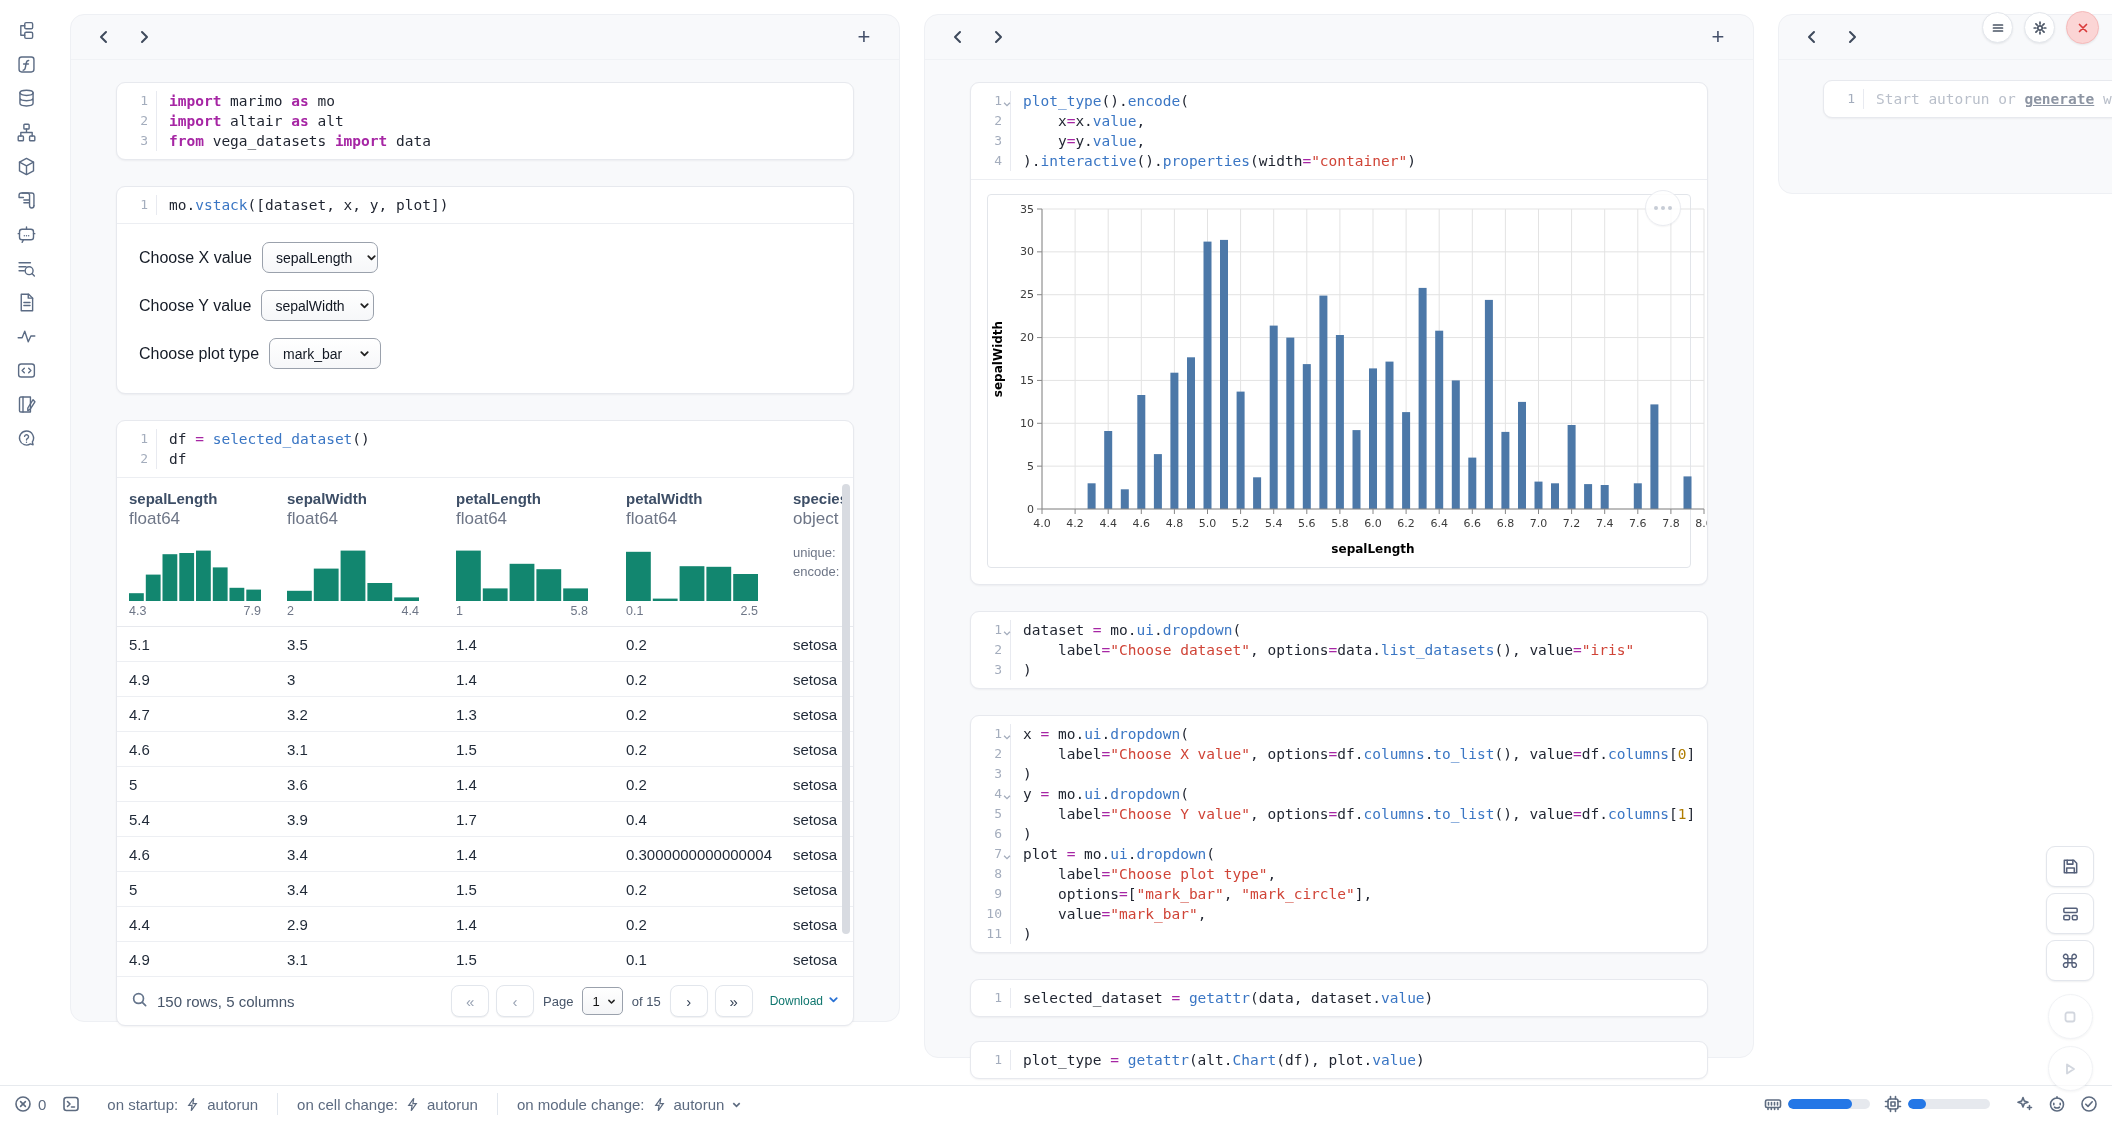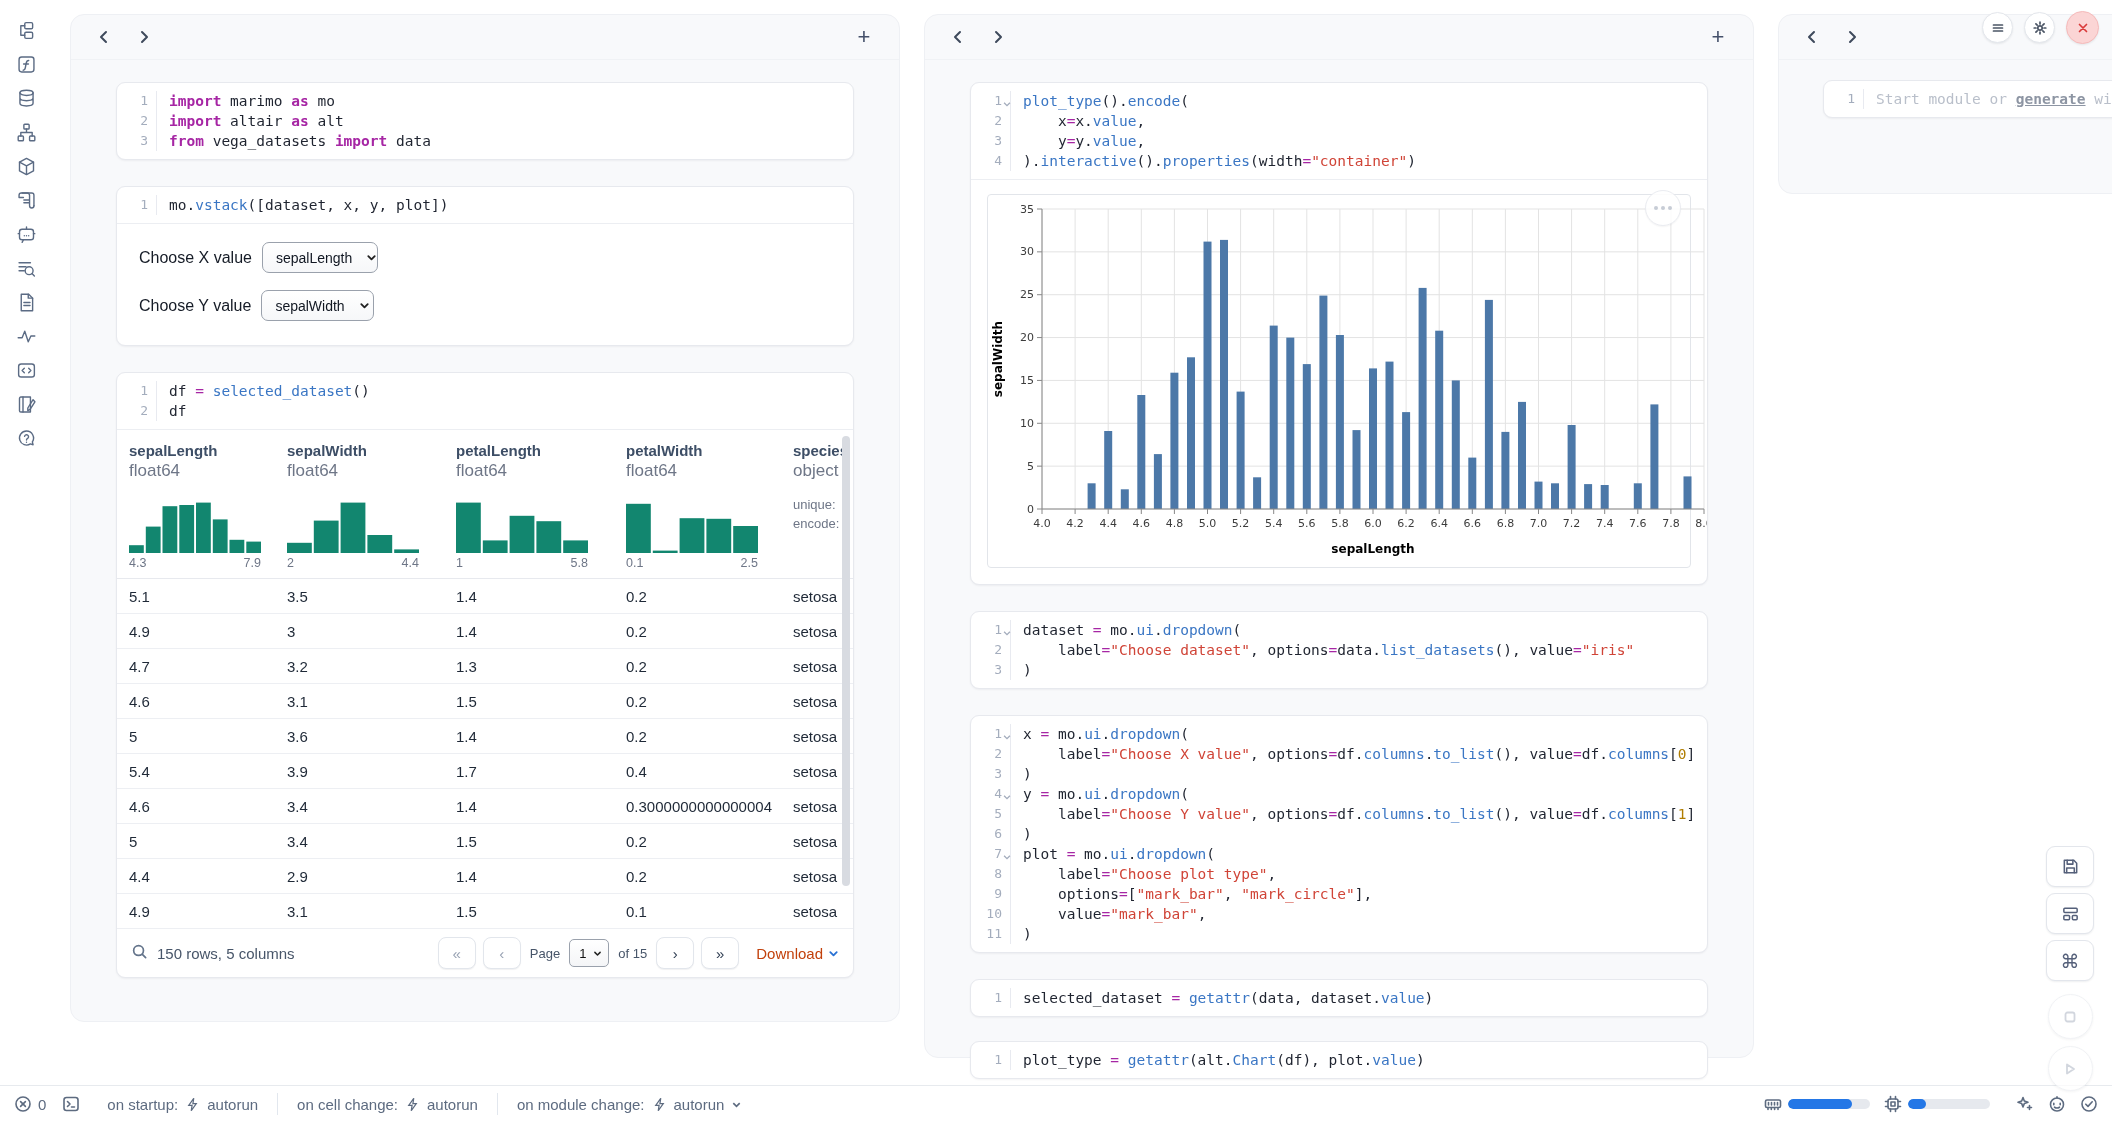--- a/index.html
+++ b/index.html
@@ -55,21 +55,21 @@
   .tcell{box-sizing:border-box;padding-left:12px;overflow:hidden;white-space:nowrap;color:#1f2937;flex:0 0 auto;}
   .tbl-scroll{position:absolute;right:3px;top:6px;width:8px;border-radius:4px;background:#d8dbe1;}
   .tbl-footer{display:flex;align-items:center;padding:8px 14px;height:32px;}
   .tf-summary{color:#475569;font-size:15px;margin-left:9px;text-align:right;}
   .tf-right{margin-left:auto;display:flex;align-items:center;gap:7px;}
   .pg-btn{width:36px;height:30px;border:1px solid #e2e6ec;border-radius:8px;background:#fff;box-shadow:0 1px 1px rgba(15,23,42,.06);display:flex;align-items:center;justify-content:center;font-size:15px;color:#334155;cursor:pointer;}
   .pg-btn.dis{color:#98a2b3;}
   .pg-label{font-size:13px;color:#475569;margin:0 2px;}
   .pg-select{height:26px;border:1px solid #9aa1ac;border-radius:5px;background:linear-gradient(#fff,#f4f5f7);display:flex;align-items:center;padding:0 6px 0 9px;font-size:13px;color:#111;gap:7px;cursor:pointer;}
   .pg-select svg{width:9px;height:9px;stroke:#222;fill:none;stroke-width:2;stroke-linecap:round;stroke-linejoin:round;}
-  .download{color:#c2410c;font-size:15px;display:flex;align-items:center;gap:5px;margin-left:10px;cursor:pointer;}
+  .download{color:#0f766e;font-size:12px;display:flex;align-items:center;gap:5px;margin-left:10px;cursor:pointer;}
   .download svg{width:11px;height:11px;stroke:#2a72d4;fill:none;stroke-width:2;stroke-linecap:round;stroke-linejoin:round;}
   .search-ic svg{width:17px;height:17px;stroke:#64748b;fill:none;stroke-width:1.8;stroke-linecap:round;}
   
   .chart-out{padding:14px 16px 16px 16px;position:relative;}
   .chart-box{border:1px solid #e2e5ea;border-radius:4px;background:#fff;position:relative;}
   .chart-menu{position:absolute;top:10px;right:26px;width:34px;height:34px;border-radius:50%;background:#fff;border:1px solid #e8eaef;box-shadow:0 1px 2px rgba(15,23,42,.05);display:flex;align-items:center;justify-content:center;gap:3px;opacity:.9;cursor:pointer;}
   .chart-menu i{width:4px;height:4px;border-radius:50%;background:#c2c8d2;}
   
   .placeholder-line{color:#b9bfca;}
   .placeholder-line .gen{text-decoration:underline;color:#8d95a3;font-weight:bold;cursor:pointer;}
@@ -234,20 +234,31 @@
                   <svg viewBox="0 0 12 12">
                     <path d="M2.5 4.5 6 8l3.5-3.5"></path>
                   </svg>
                 </span>
               </span>
             </div>
             <div class="vs-row">
               <span class="lbl">Choose Y value</span>
               <span class="selbox" style="width: 113px;">
                 <span>sepalWidth</span>
+                <span class="chev">
+                  <svg viewBox="0 0 12 12">
+                    <path d="M2.5 4.5 6 8l3.5-3.5"></path>
+                  </svg>
+                </span>
+              </span>
+            </div>
+            <div class="vs-row">
+              <span class="lbl">Choose plot type</span>
+              <span class="selbox" style="width: 112px;">
+                <span>mark_bar</span>
                 <span class="chev">
                   <svg viewBox="0 0 12 12">
                     <path d="M2.5 4.5 6 8l3.5-3.5"></path>
                   </svg>
                 </span>
               </span>
             </div>
           </div>
         </div>
         <div class="cell">
@@ -721,21 +732,21 @@
           <svg viewBox="0 0 14 14">
             <path d="M5 2l5 5-5 5"></path>
           </svg>
         </span>
     </div>
     <div class="panel-body" style="padding:20px 0 0 44px;">
       <div class="cell" style="width:420px;border-top-right-radius:0;border-bottom-right-radius:0;">
         <div class="code-area">
           <div class="code-line">
             <span class="gutter">1</span>
-            <span class="code-text placeholder-line"><span>Start module or </span><span class="gen">generate</span><span> with</span></span>
+            <span class="code-text placeholder-line"><span>Start autorun or </span><span class="gen">generate</span><span> with</span></span>
           </div>
         </div>
       </div>
     </div>
   </section>
 
   <div id="win-btns">
     <span class="circ-btn">
         <svg viewBox="0 0 14 14">
           <path d="M2.5 4h9M2.5 7h9M2.5 10h9"></path>

